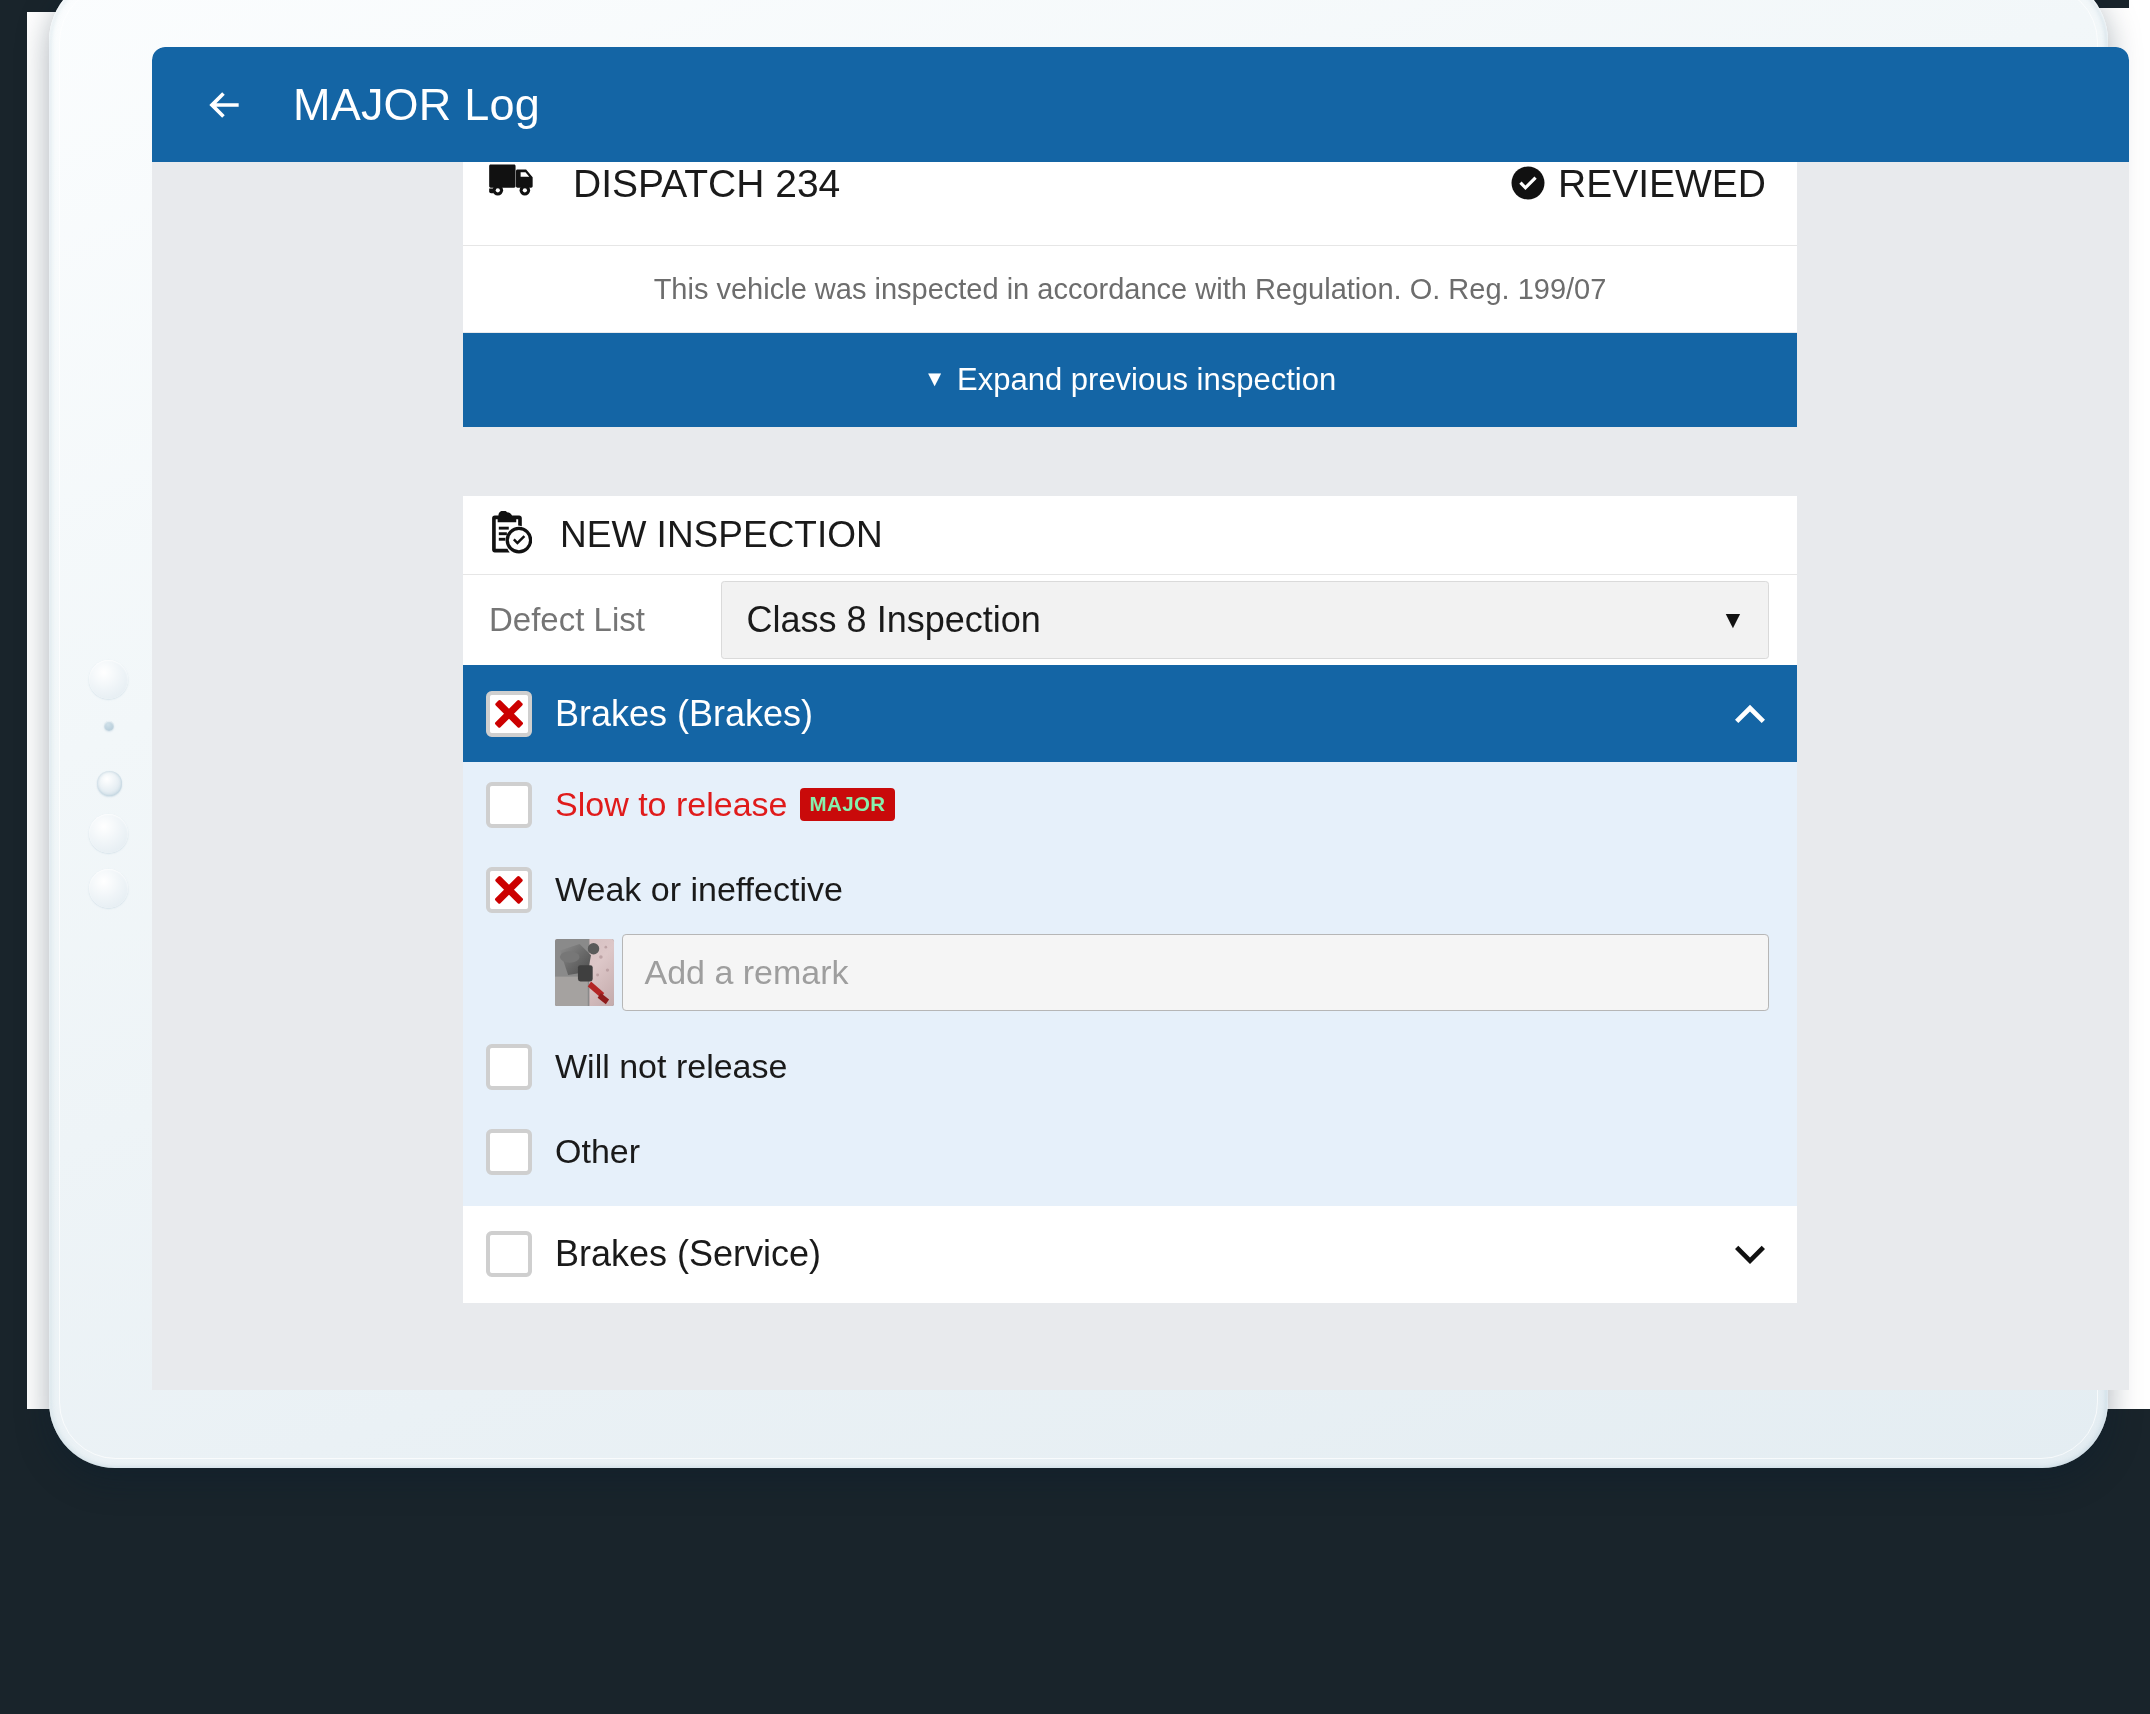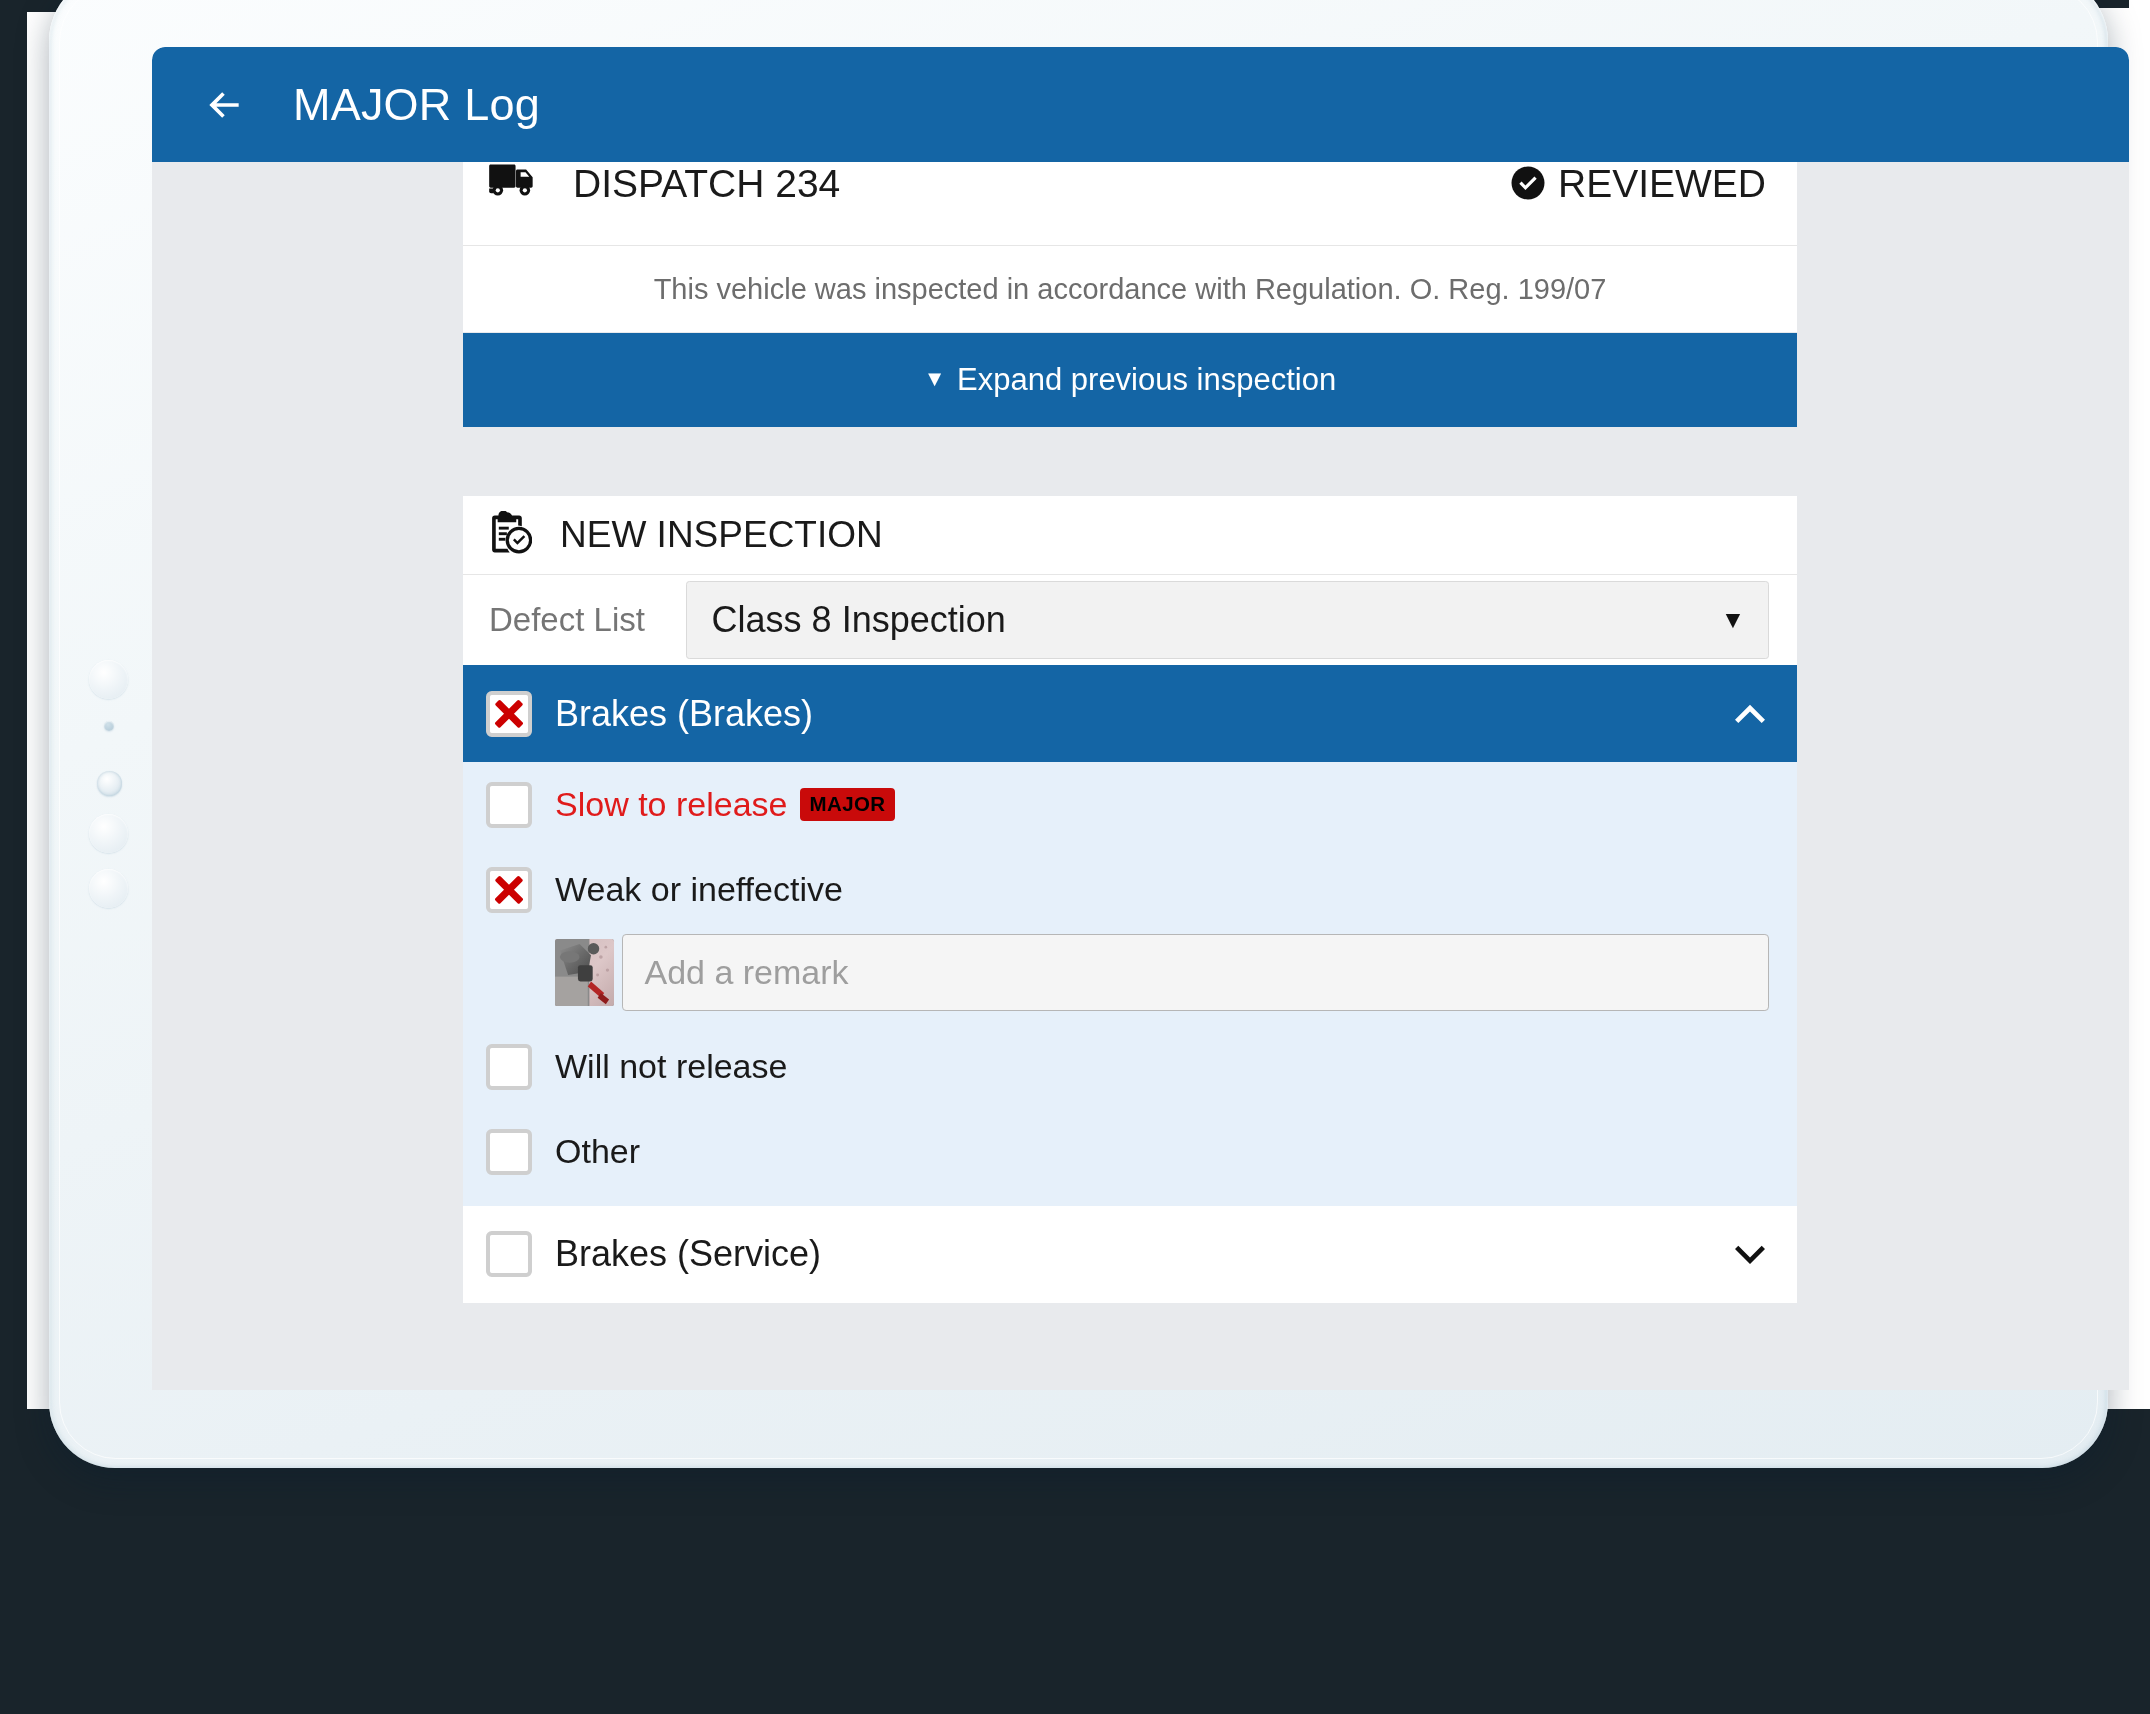--- a/index.html
+++ b/index.html
@@ -230,20 +230,21 @@
   .defect-select {
     flex: 1 1 auto;
     height: 78px;
     background: #f2f2f2;
     border: 1.6px solid #dadada;
     border-radius: 3.3px;
     display: flex;
     align-items: center;
     padding: 0 23px 0 24.6px;
     cursor: pointer;
+    margin-left: 35px;
   }
   .defect-select-value {
     font-size: 36px;
     color: #1a1a1a;
     white-space: nowrap;
   }
   .select-caret {
     margin-left: auto;
     font-size: 24.6px;
     color: #111;
@@ -287,21 +288,21 @@
     color: #1a1a1a;
     margin-left: 23px;
     white-space: nowrap;
   }
   .item-label.major-text { color: #e01b1b; }
 
   .major-badge {
     display: inline-block;
     margin-left: 13px;
     background: #c90a0a;
-    color: #000000;
+    color: #86efac;
     font-size: 20.5px;
     font-weight: bold;
     letter-spacing: 0.4px;
     padding: 4.1px 9px 4.9px;
     border-radius: 4.1px;
     vertical-align: 5.7px;
   }
 
   
   .cbox {

